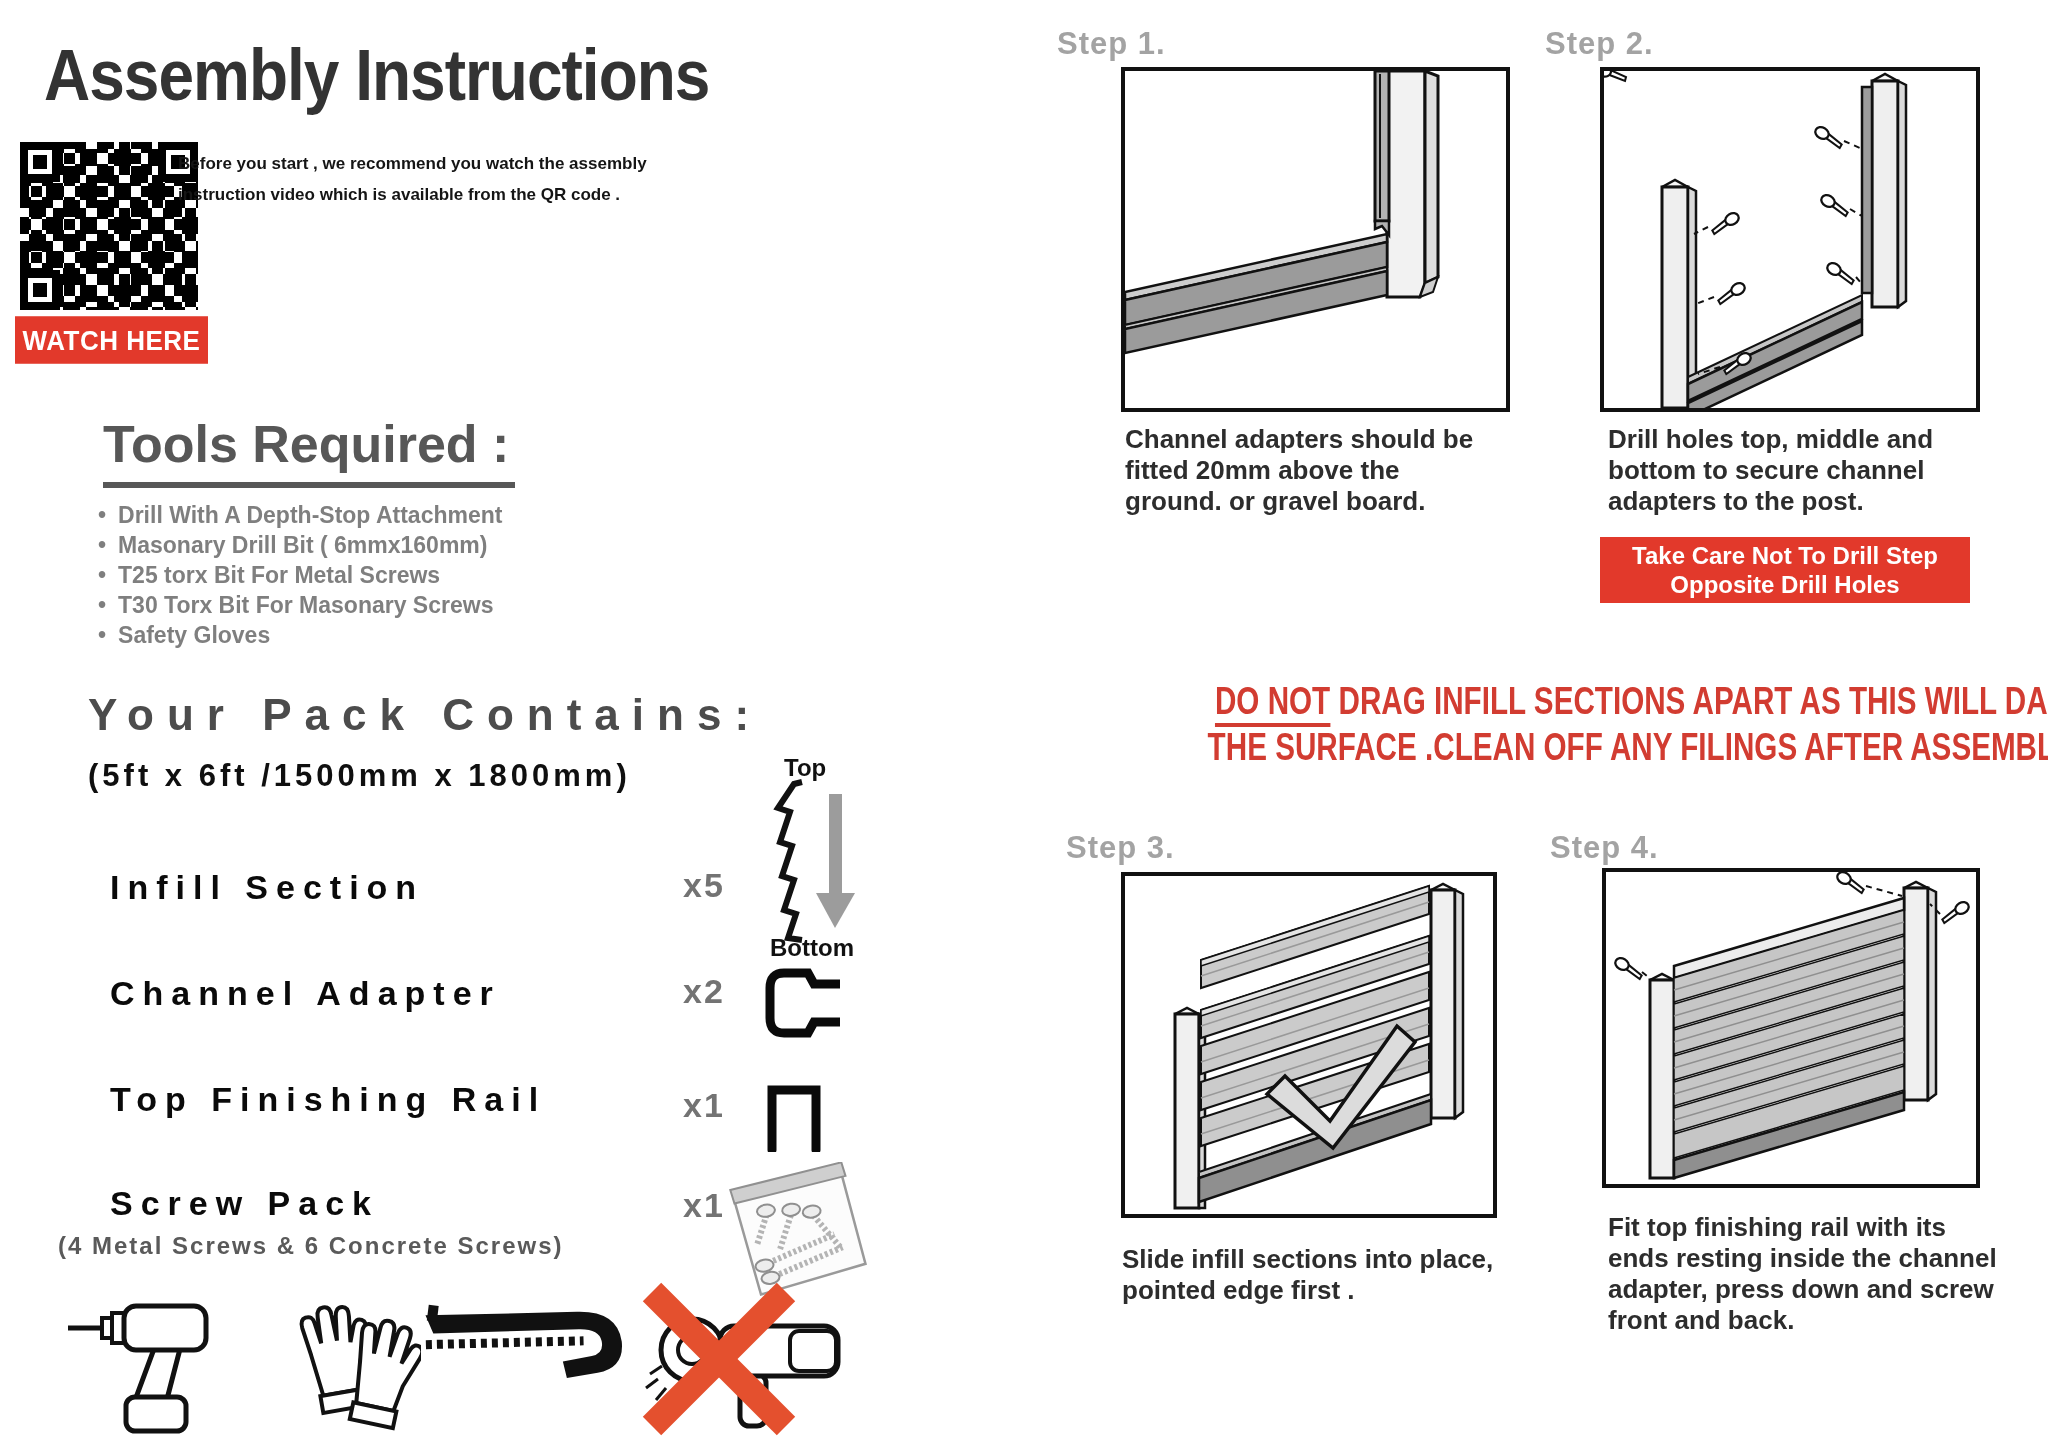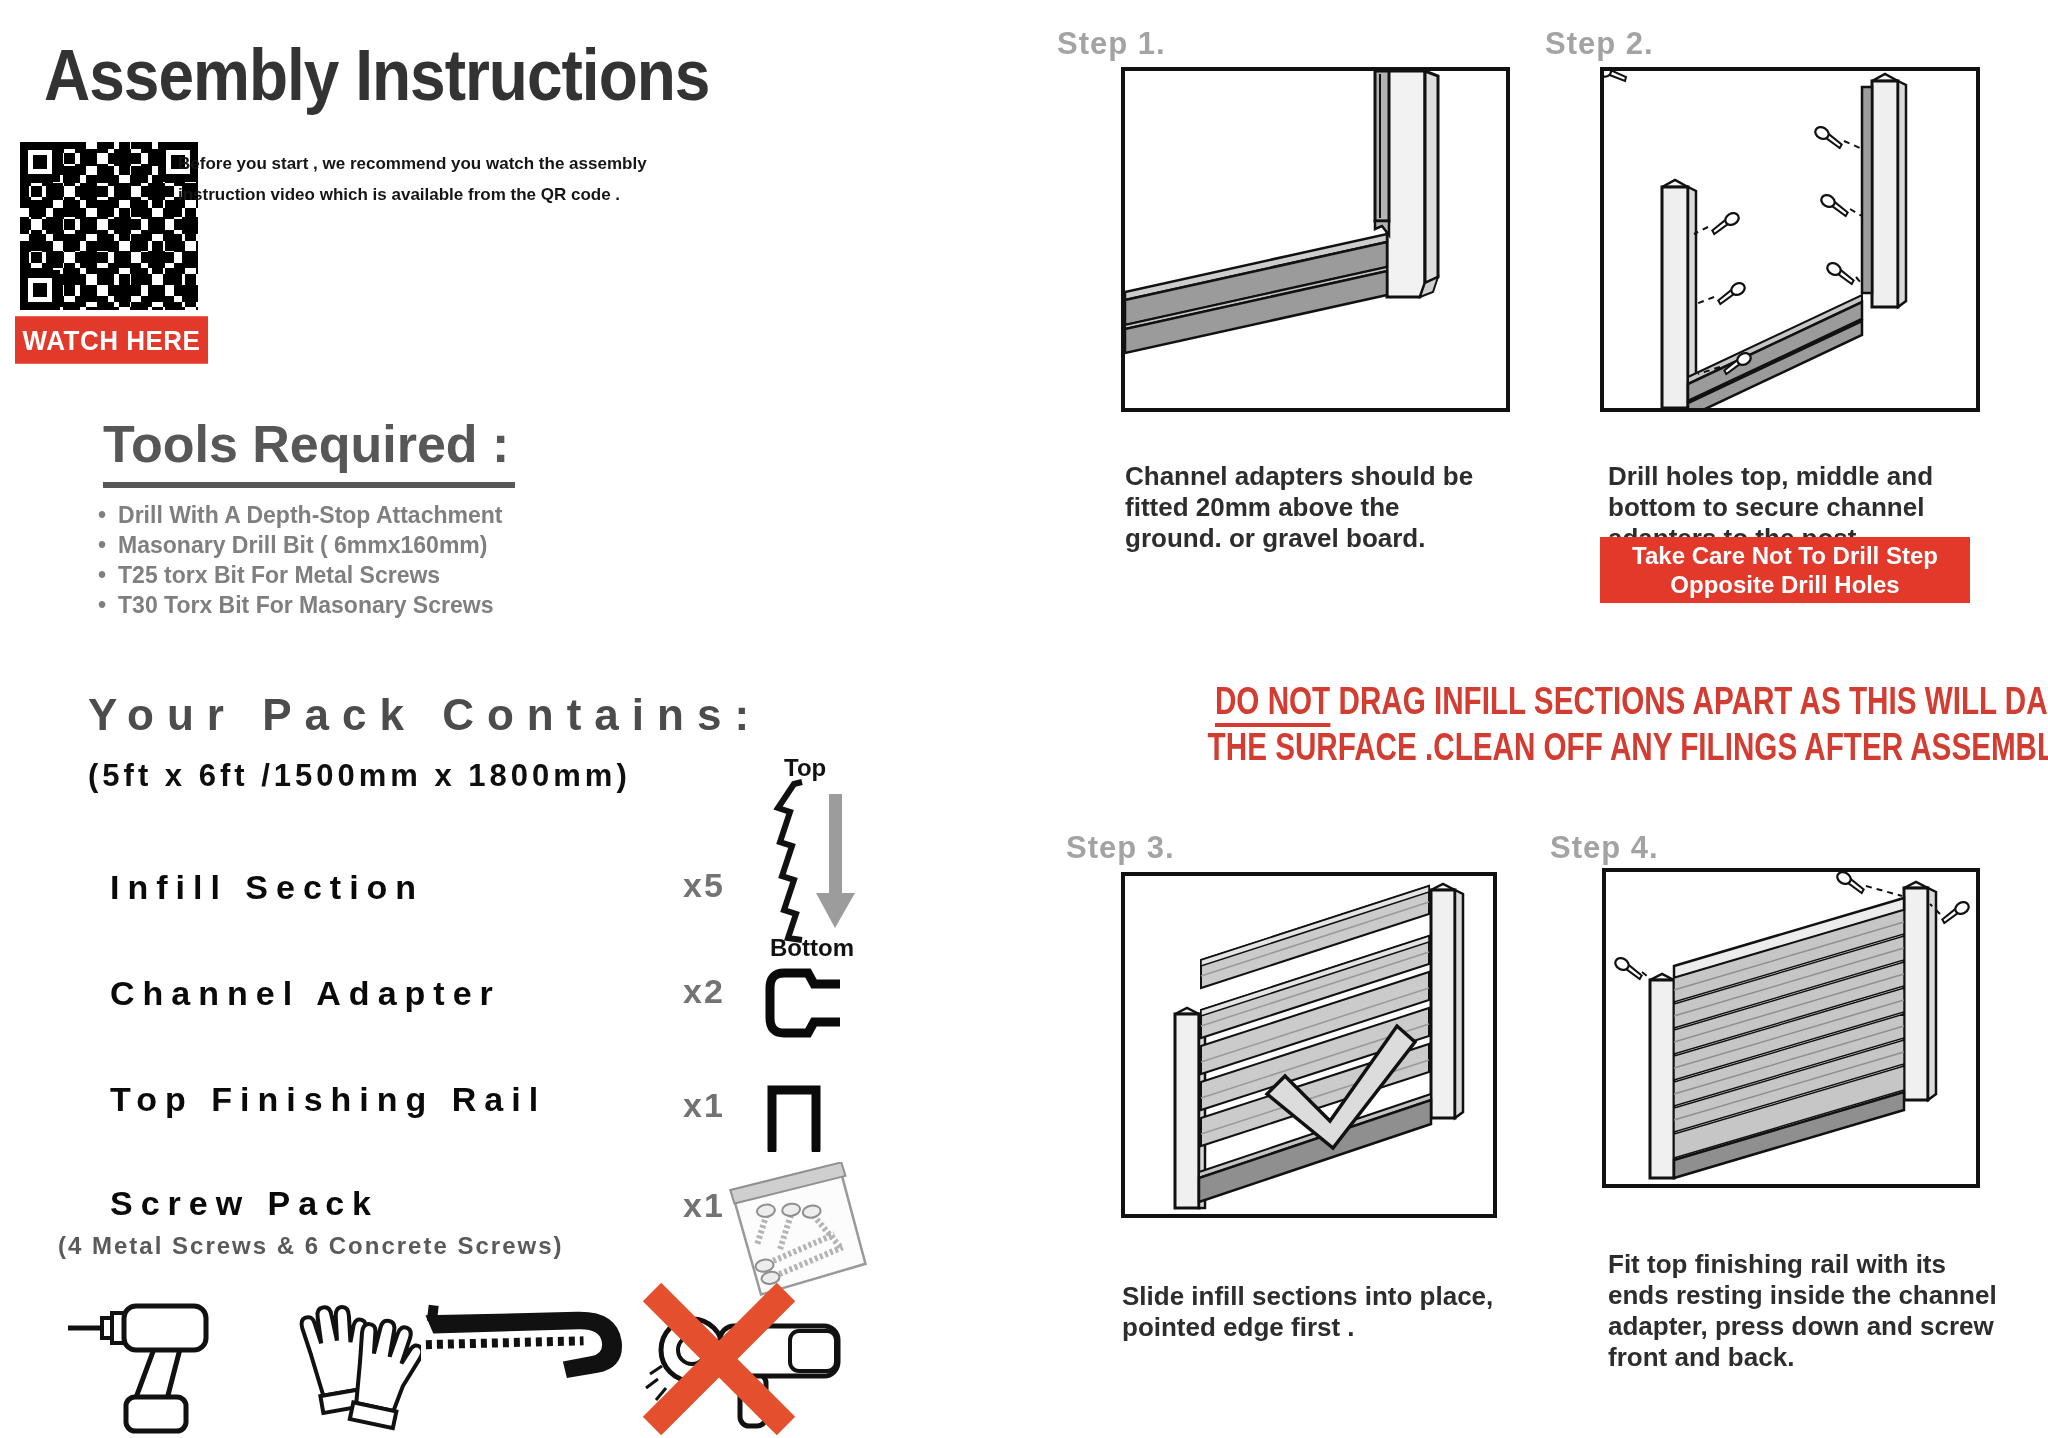--- a/index.html
+++ b/index.html
@@ -71,21 +71,21 @@
   
   .step-label {
     position:absolute; font-size:31px; font-weight:bold; letter-spacing:1px;
     color:var(--step-label-gray); white-space:nowrap;
   }
   .step-box {
     position:absolute; border:4px solid #111; background:#fff; box-sizing:border-box;
   }
   .step-box svg { display:block; width:100%; height:100%; }
   .caption {
-    position:absolute; font-size:26px; font-weight:bold; line-height:31px; color:#2d2d2d;margin-top:37px;
+    position:absolute; font-size:26px; font-weight:bold; line-height:31px; color:#2d2d2d;
   }
   .alert-box {
     position:absolute; left:1600px; top:537px; width:370px; height:66px;
     background:var(--accent-red); color:#fff; font-size:24px; font-weight:bold;
     line-height:29px; display:flex; align-items:center; justify-content:center;
     text-align:center; padding:0 12px; box-sizing:border-box;
   }
   .banner { position:absolute; left:1085px; top:678px; width:950px; text-align:center;
     color:var(--warning-red); }
   .banner-line {
@@ -110,20 +110,21 @@
   <p class="intro">Before you start , we recommend you watch the assembly instruction video which is available from the QR code .</p>
 
   <div class="watch-btn">WATCH HERE</div>
 
   <h2 class="tools-heading">Tools Required :</h2>
   <ul class="tools-list">
     <li>Drill With A Depth-Stop Attachment</li>
     <li>Masonary Drill Bit ( 6mmx160mm)</li>
     <li>T25 torx Bit For Metal Screws</li>
     <li>T30 Torx Bit For Masonary Screws</li>
+    <li>Safety Gloves</li>
   </ul>
 
   <h2 class="pack-heading">Your Pack Contains:</h2>
   <div class="pack-size">(5ft x 6ft /1500mm x 1800mm)</div>
 
   <div class="pack-label" style="top:868px">Infill Section</div>
   <div class="pack-qty" style="top:866px">x5</div>
   <div class="pack-label" style="top:974px">Channel Adapter</div>
   <div class="pack-qty" style="top:972px">x2</div>
   <div class="pack-label" style="top:1080px">Top Finishing Rail</div>

